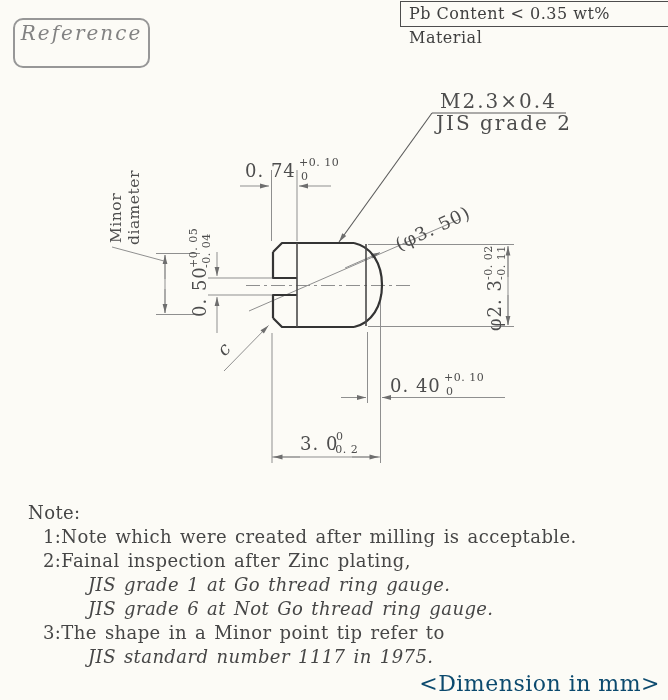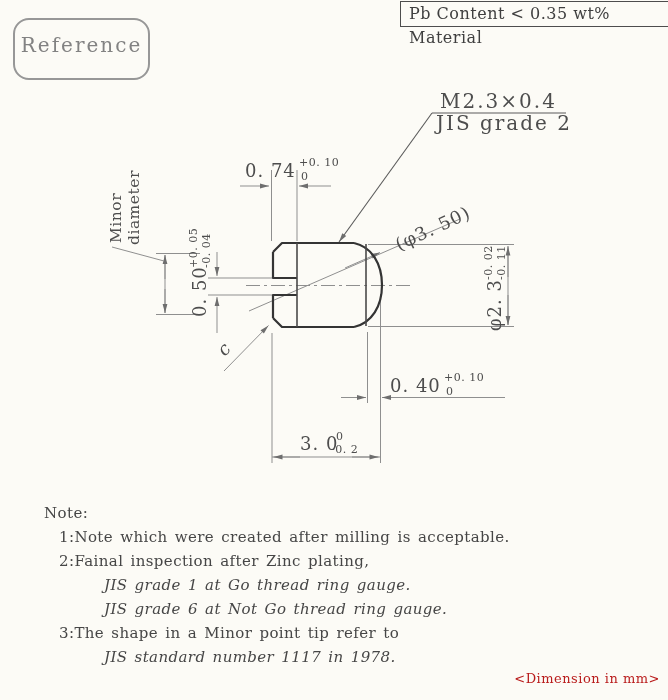--- a/index.html
+++ b/index.html
@@ -1,32 +1,32 @@
 <!DOCTYPE html>
 <html><head>
 <meta charset="utf-8">
 <style>
   html,body{margin:0;padding:0;}
   .page{position:relative;width:668px;height:700px;background:#fcfbf6;overflow:hidden;
         font-family:"DejaVu Serif","Liberation Serif",serif;color:#474747;}
   
   .stamp{position:absolute;left:13px;top:18px;width:133px;height:44px;
-         border:2.5px solid #979797;border-radius:16px;text-align:center;
-         color:#828282;font-size:20px;letter-spacing:2px;line-height:22px;padding-top:14px;}
+         border:2.5px solid #979797;border-radius:10px;text-align:center;
+         color:#828282;font-size:20px;letter-spacing:2px;line-height:22px;padding-top:2px;font-style:italic;}
   
   .pbbox{position:absolute;left:400px;top:1px;width:260px;height:24px;
          border:1.5px solid #4d4d4d;font-size:16px;letter-spacing:0.5px;
          line-height:24px;padding-left:8px;color:#3f3f3f;background:#fcfbf6;}
   
-  .notes{position:absolute;left:44px;top:501px;font-size:15px;color:#464646;
+  .notes{position:absolute;left:28px;top:501px;font-size:18px;color:#464646;
          letter-spacing:0.4px;word-spacing:2px;}
   .notes div{line-height:24px;white-space:nowrap;}
   .ind1{padding-left:15px;}
   .ind2{padding-left:60px;font-style:italic;}
-  .unit{position:absolute;right:8px;top:671px;font-size:13px;letter-spacing:0.5px;color:#b91c1c;}
+  .unit{position:absolute;right:8px;top:671px;font-size:22px;letter-spacing:0.5px;color:#0c4a6e;}
   
   svg{position:absolute;left:0;top:0;}
   .edge{stroke:#343434;stroke-width:2.2;fill:none;stroke-linejoin:round;}
   .edge2{stroke:#4a4a4a;stroke-width:1.6;fill:none;}
   .thin{stroke:#8f8f8f;stroke-width:1;fill:none;}
   .dark-thin{stroke:#5a5a5a;stroke-width:1.1;fill:none;}
   text{fill:#4d4d4d;}
   .dim{font-size:18px;letter-spacing:1px;font-family:"DejaVu Serif",serif;}
   .tol{font-size:11px;letter-spacing:0.5px;font-family:"DejaVu Serif",serif;}
   .callout{font-size:20px;letter-spacing:2px;font-family:"DejaVu Serif",serif;}
@@ -147,18 +147,18 @@
     <text class="dim" transform="translate(225,357) rotate(-48)" font-style="italic">c</text>
   </svg>
 
   <div class="notes">
     <div>Note:</div>
     <div class="ind1">1:Note which were created after milling is acceptable.</div>
     <div class="ind1">2:Fainal inspection after Zinc plating,</div>
     <div class="ind2">JIS grade 1 at Go thread ring gauge.</div>
     <div class="ind2">JIS grade 6 at Not Go thread ring gauge.</div>
     <div class="ind1">3:The shape in a Minor point tip refer to</div>
-    <div class="ind2">JIS standard number 1117 in 1978.</div>
+    <div class="ind2">JIS standard number 1117 in 1975.</div>
   </div>
 
   <div class="unit">&lt;Dimension in mm&gt;</div>
 
 </div>
 
 </body></html>

